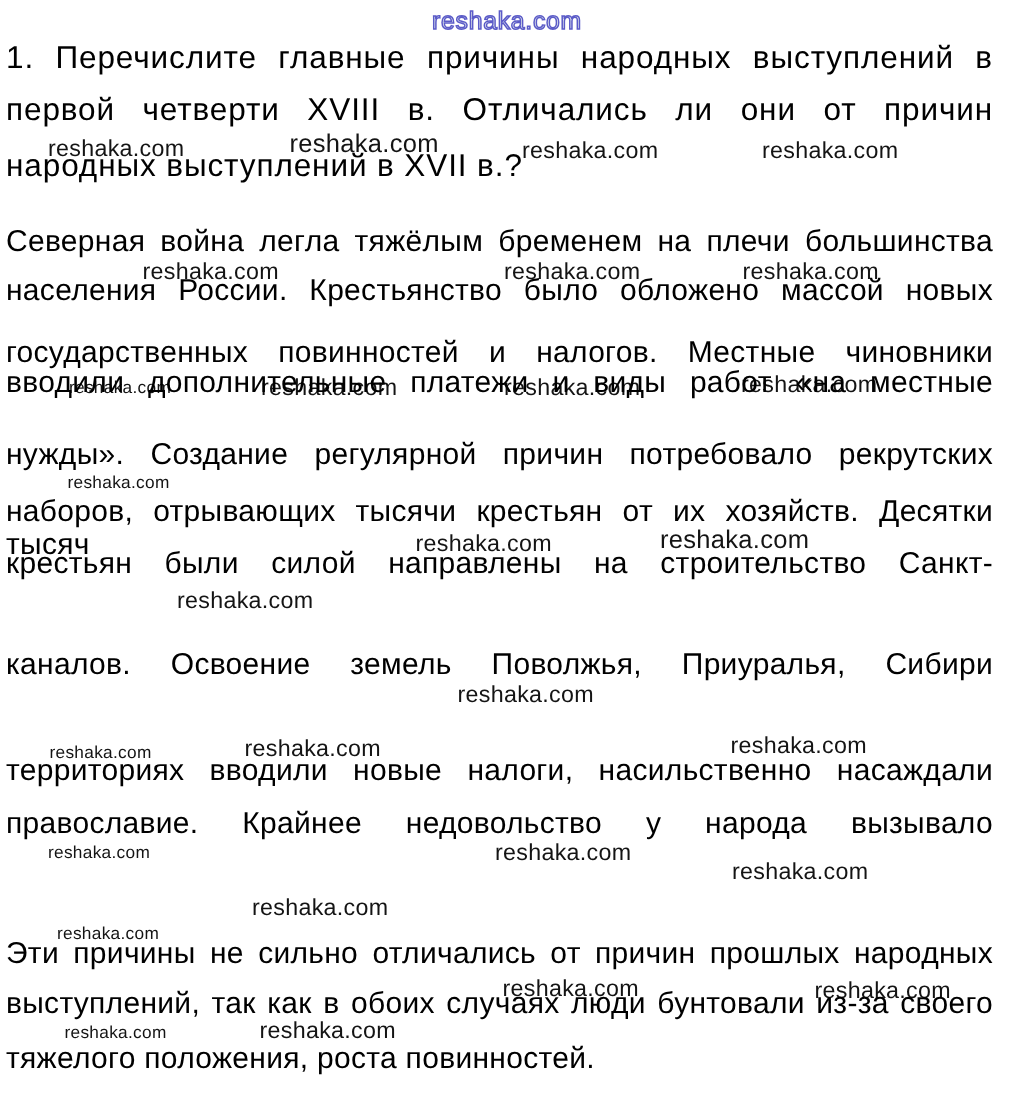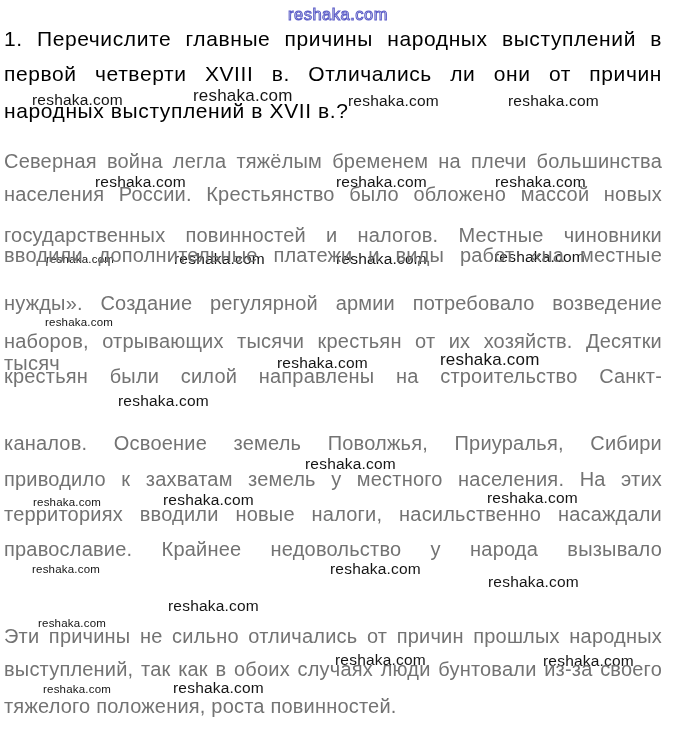--- a/index.html
+++ b/index.html
@@ -11,21 +11,21 @@
     font-family:"Liberation Sans",sans-serif;
   }
   .line{
     position:absolute;
     left:4px;width:658px;
     line-height:22px;
     white-space:normal;
   }
   .body-line{
     font-size:20px;
-    color:#737373;
+    color:#000000;
     letter-spacing:0.2px;
   }
   .title-line{
     font-size:21px;
     font-weight:normal;
     color:#000;
     letter-spacing:0.6px;
   }
   .j{text-align:justify;text-align-last:justify;}
   .l{text-align:right;text-align-last:left;}
@@ -95,25 +95,24 @@
   <span class="wm" style="left:173px;top:680px">reshaka.com</span>
 
   <div class="line title-line j" style="top:28px">1. Перечислите главные причины народных выступлений в</div>
   <div class="line title-line j" style="top:63px">первой четверти XVIII в. Отличались ли они от причин</div>
   <div class="line title-line l" style="top:100px">народных выступлений в XVII в.?</div>
 
   <div class="line body-line j" style="top:150px">Северная война легла тяжёлым бременем на плечи большинства</div>
   <div class="line body-line j" style="top:183px">населения России. Крестьянство было обложено массой новых</div>
   <div class="line body-line j" style="top:224px">государственных повинностей и налогов. Местные чиновники</div>
   <div class="line body-line j" style="top:244px">вводили дополнительные платежи и виды работ «на местные</div>
-  <div class="line body-line j" style="top:292px">нужды». Создание регулярной армии потребовало возведение</div>
+  <div class="line body-line j" style="top:292px">нужды». Создание регулярной причин потребовало рекрутских</div>
   <div class="line body-line j" style="top:330px">наборов, отрывающих тысячи крестьян от их хозяйств. Десятки тысяч</div>
   <div class="line body-line j" style="top:365px">крестьян были силой направлены на строительство Санкт-</div>
   <div class="line body-line j" style="top:432px">каналов. Освоение земель Поволжья, Приуралья, Сибири</div>
-  <div class="line body-line j" style="top:468px">приводило к захватам земель у местного населения. На этих</div>
   <div class="line body-line j" style="top:503px">территориях вводили новые налоги, насильственно насаждали</div>
   <div class="line body-line j" style="top:538px">православие. Крайнее недовольство у народа вызывало</div>
 
   <div class="line body-line j" style="top:625px">Эти причины не сильно отличались от причин прошлых народных</div>
   <div class="line body-line j" style="top:658px">выступлений, так как в обоих случаях люди бунтовали из-за своего</div>
   <div class="line body-line l" style="top:695px">тяжелого положения, роста повинностей.</div>
 
 </div>
 
 </body></html>

